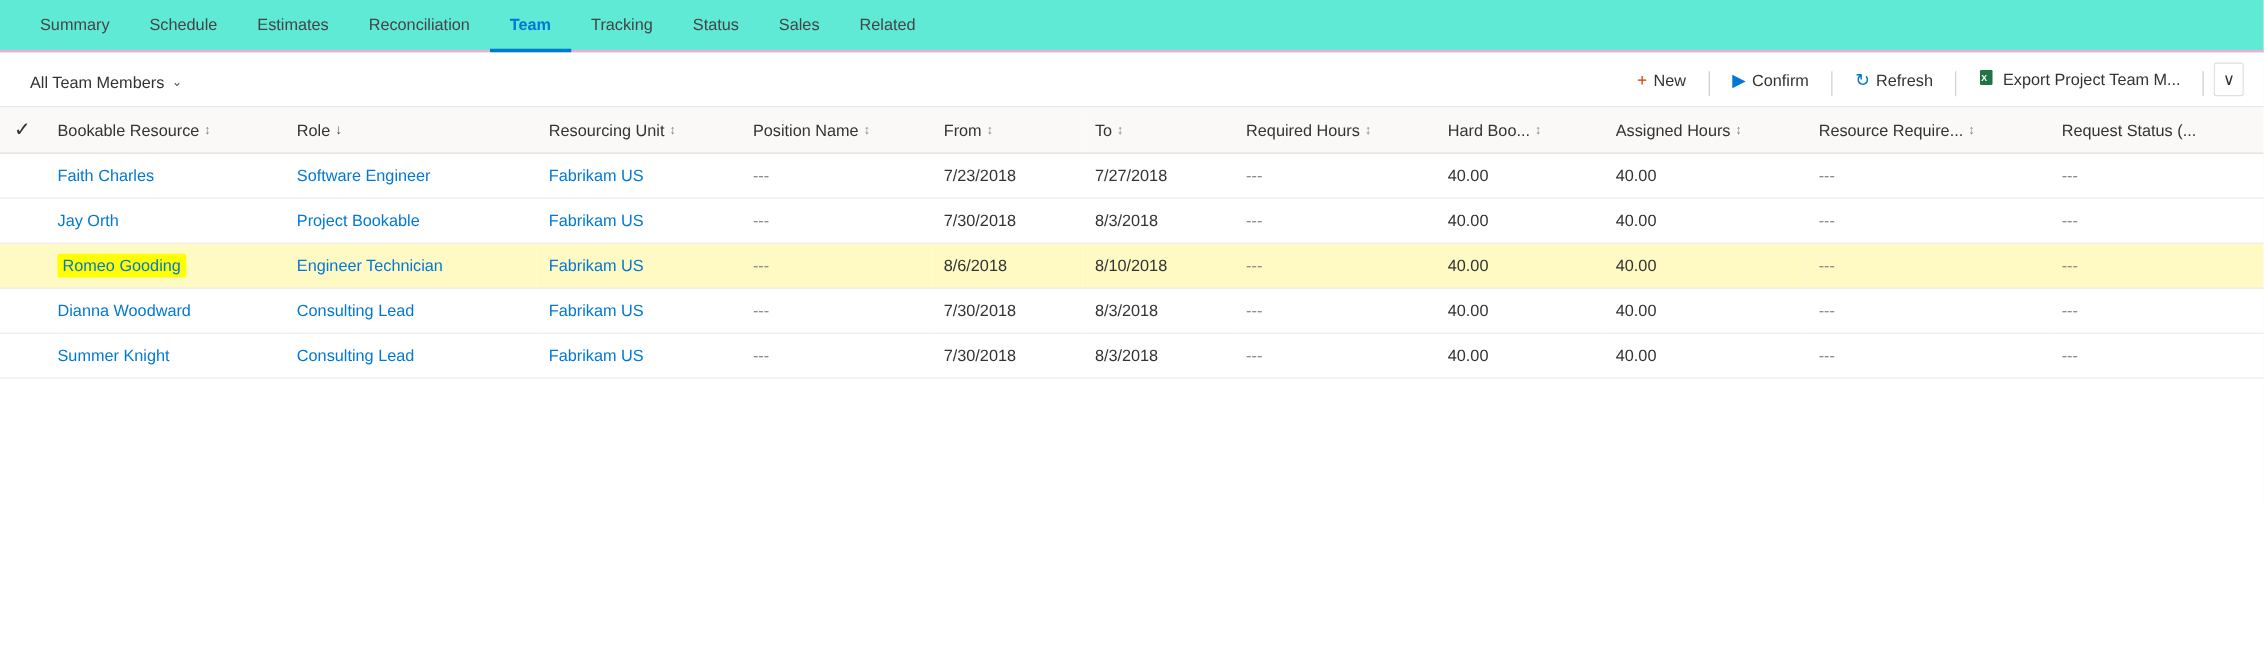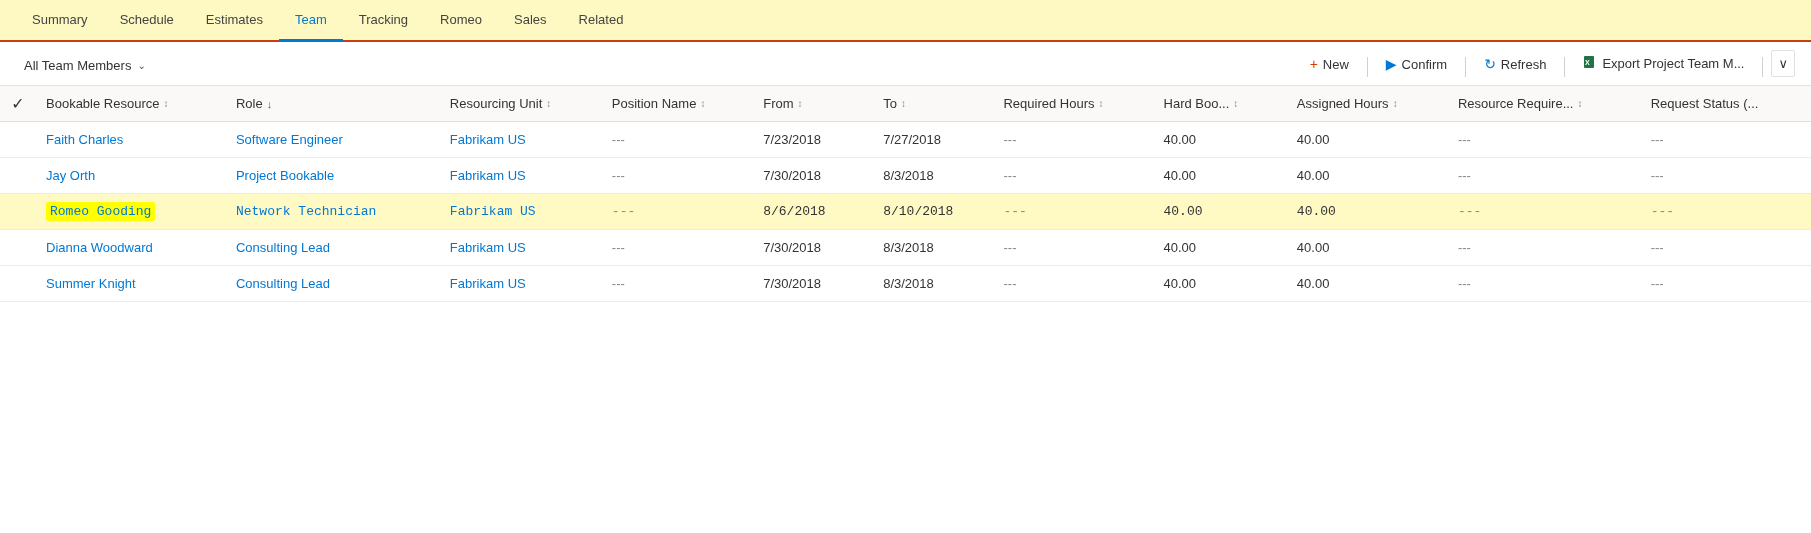--- a/index.html
+++ b/index.html
@@ -12,38 +12,38 @@
     .app-container {
       background: #fff;
       min-height: 533px;
       display: flex;
       flex-direction: column;
     }
     
     .nav-tabs {
       display: flex;
       align-items: center;
-      border-bottom: 2px solid #c2410c;
+      border-bottom: 2px solid #f9a8d4;
       padding: 0 16px;
-      background: #fef9c3;
+      background: #5eead4;
       gap: 0;
     }
     .nav-tab {
       padding: 12px 16px;
       font-size: 13px;
       color: #444;
       cursor: pointer;
       border-bottom: 3px solid transparent;
       margin-bottom: -2px;
       white-space: nowrap;
     }
     .nav-tab.active {
       color: #0078d4;
       border-bottom: 3px solid #0078d4;
-      font-weight: 400;
+      font-weight: 700;
     }
     
     .toolbar {
       display: flex;
       align-items: flex-end;
       padding: 8px 16px;
       background: #fff;
       border-bottom: 1px solid #e0e0e0;
       gap: 4px;
     }
@@ -121,21 +121,21 @@
       gap: 4px;
     }
     .sort-icon {
       font-size: 10px;
       color: #888;
     }
     .sort-down { font-size: 11px; color: #555; }
     tbody tr {
       border-bottom: 1px solid #edebe9;
     }
-    tbody tr.highlighted { background: #fff9c4; font-family: Liberation Mono, monospace; }
+    tbody tr.highlighted { background: #fff9c4; }
     tbody td {
       padding: 10px 10px;
       white-space: nowrap;
       vertical-align: middle;
     }
     .link-cell {
       color: #0078d4;
       cursor: pointer;
       text-decoration: none;
     }
@@ -172,23 +172,24 @@
   </style>
 </head>
 <body>
 
 <div class="app-container">
 
   <nav class="nav-tabs">
   <div class="nav-tab">Summary</div>
       <div class="nav-tab">Schedule</div>
       <div class="nav-tab">Estimates</div>
+      <div class="nav-tab">Reconciliation</div>
       <div class="nav-tab active">Team</div>
       <div class="nav-tab">Tracking</div>
-      <div class="nav-tab">Romeo</div>
+      <div class="nav-tab">Status</div>
       <div class="nav-tab">Sales</div>
       <div class="nav-tab">Related</div>
     </nav>
 
   <div class="toolbar">
     <div class="filter-dropdown">
       <span>All Team Members</span>
       <span class="filter-chevron">⌄</span>
     </div>
     <div class="toolbar-spacer"></div>
@@ -321,21 +322,21 @@
             <td>8/3/2018</td>
             <td class="muted">---</td>
             <td>40.00</td>
             <td>40.00</td>
             <td class="muted">---</td>
             <td class="muted">---</td>
           </tr>
           <tr class="highlighted">
             <td class="check-col"></td>
             <td><span class="highlight-name link-cell">Romeo Gooding</span></td>
-            <td><a class="role-cell link-cell" href="#">Network Technician</a></td>
+            <td><a class="role-cell link-cell" href="#">Engineer Technician</a></td>
             <td><a class="resourcing-cell link-cell" href="#">Fabrikam US</a></td>
             <td class="muted">---</td>
             <td>8/6/2018</td>
             <td>8/10/2018</td>
             <td class="muted">---</td>
             <td>40.00</td>
             <td>40.00</td>
             <td class="muted">---</td>
             <td class="muted">---</td>
           </tr>

